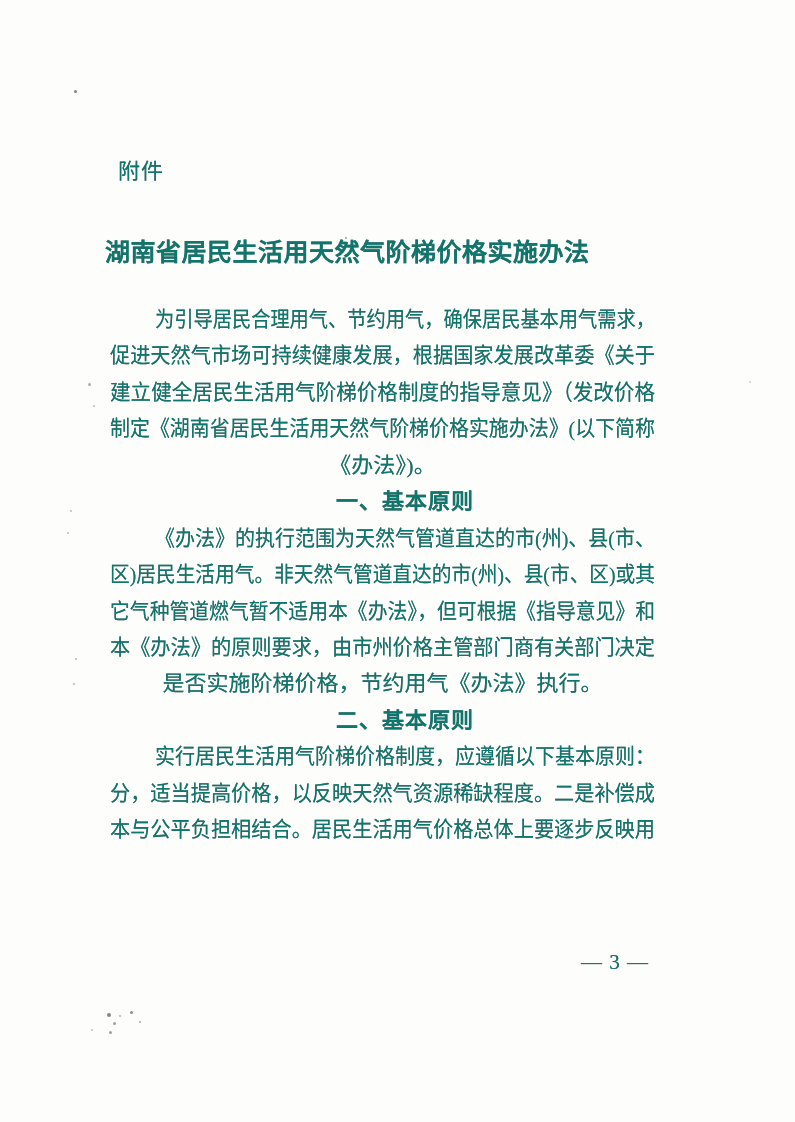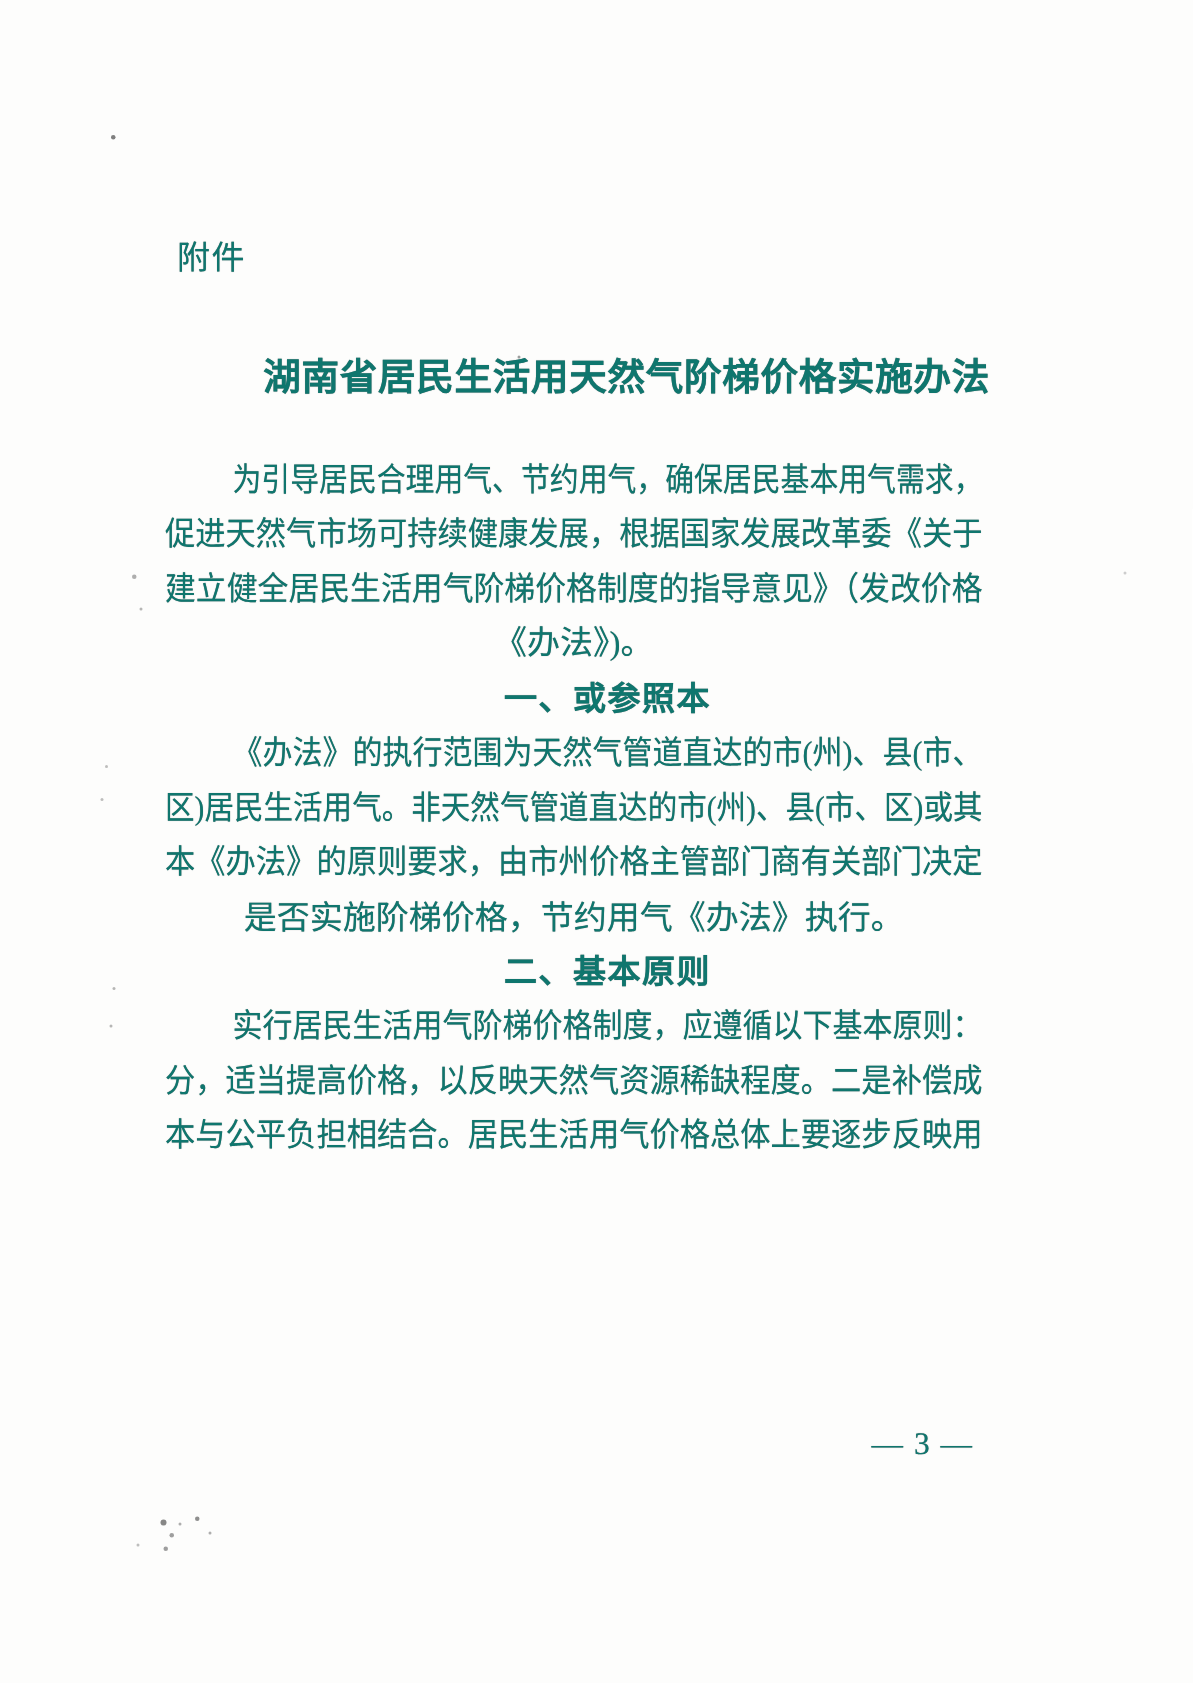--- a/index.html
+++ b/index.html
@@ -29,21 +29,21 @@
     line-height: 28px;
     font-family: "Liberation Sans", "DejaVu Sans", sans-serif;
     letter-spacing: 1px;
   }
 
   .doc-title {
     position: absolute;
     left: 105px;
     top: 234px;
     width: 555px;
-    text-align: right;
+    text-align: left;
     font-size: 25px;
     line-height: 37px;
     font-weight: bold;
     letter-spacing: 0.5px;
     white-space: nowrap;
   }
 
   .doc-body {
     position: absolute;
     left: 110px;
@@ -93,24 +93,26 @@
 <div class="page">
 
   <div class="attachment-label txt">附件</div>
 
   <div class="doc-title txt">湖南省居民生活用天然气阶梯价格实施办法</div>
 
   <div class="doc-body">
       <div class="line indent"><span class="line-text txt" style="transform: scaleX(0.874102);">为引导居民合理用气、节约用气，确保居民基本用气需求，</span></div>
       <div class="line"><span class="line-text txt" style="transform: scaleX(0.917484);">促进天然气市场可持续健康发展，根据国家发展改革委《关于</span></div>
       <div class="line"><span class="line-text txt" style="transform: scaleX(0.934795);">建立健全居民生活用气阶梯价格制度的指导意见》（发改价格</span></div>
+      <div class="line"><span class="line-text txt" style="transform: scaleX(0.906304);">制定《湖南省居民生活用天然气阶梯价格实施办法》(以下简称</span></div>
       <div class="line"><span class="line-text txt">《办法》)。</span></div>
-      <div class="line indent heading"><span class="line-text txt">一、或参照本</span></div>
+      <div class="line indent heading"><span class="line-text txt">一、基本原则</span></div>
       <div class="line indent"><span class="line-text txt" style="transform: scaleX(0.909117);">《办法》的执行范围为天然气管道直达的市(州)、县(市、</span></div>
       <div class="line"><span class="line-text txt" style="transform: scaleX(0.895438);">区)居民生活用气。非天然气管道直达的市(州)、县(市、区)或其</span></div>
+      <div class="line"><span class="line-text txt" style="transform: scaleX(0.900803);">它气种管道燃气暂不适用本《办法》，但可根据《指导意见》和</span></div>
       <div class="line"><span class="line-text txt" style="transform: scaleX(0.917484);">本《办法》的原则要求，由市州价格主管部门商有关部门决定</span></div>
       <div class="line"><span class="line-text txt">是否实施阶梯价格，节约用气《办法》执行。</span></div>
       <div class="line indent heading"><span class="line-text txt">二、基本原则</span></div>
       <div class="line indent"><span class="line-text txt" style="transform: scaleX(0.909065);">实行居民生活用气阶梯价格制度，应遵循以下基本原则：</span></div>
       <div class="line"><span class="line-text txt" style="transform: scaleX(0.917484);">分，适当提高价格，以反映天然气资源稀缺程度。二是补偿成</span></div>
       <div class="line"><span class="line-text txt" style="transform: scaleX(0.917484);">本与公平负担相结合。居民生活用气价格总体上要逐步反映用</span></div>
     </div>
 
   <div class="page-number txt">— 3 —</div>
 

